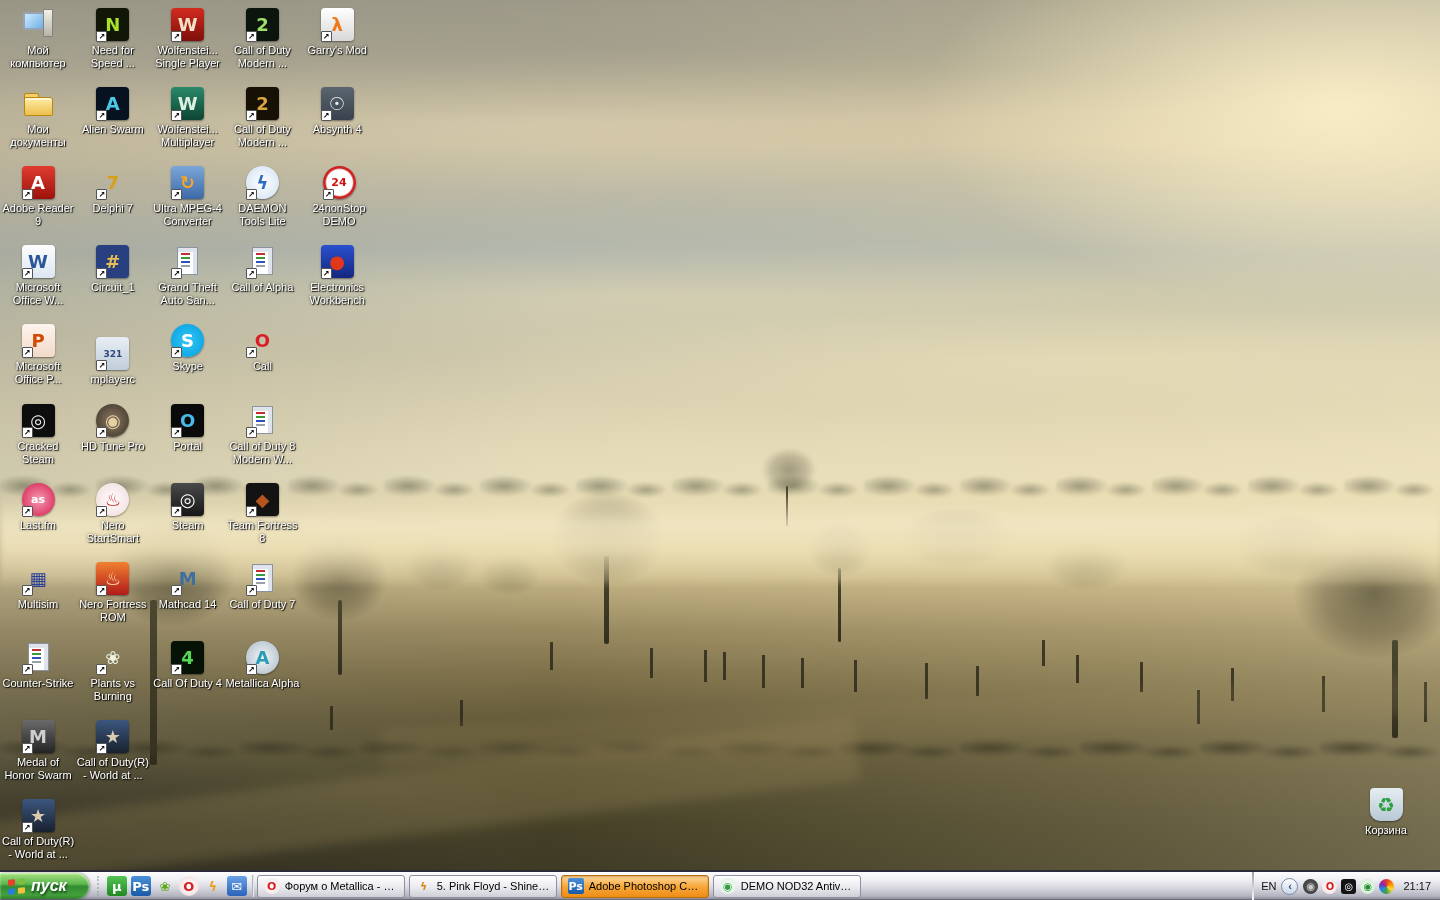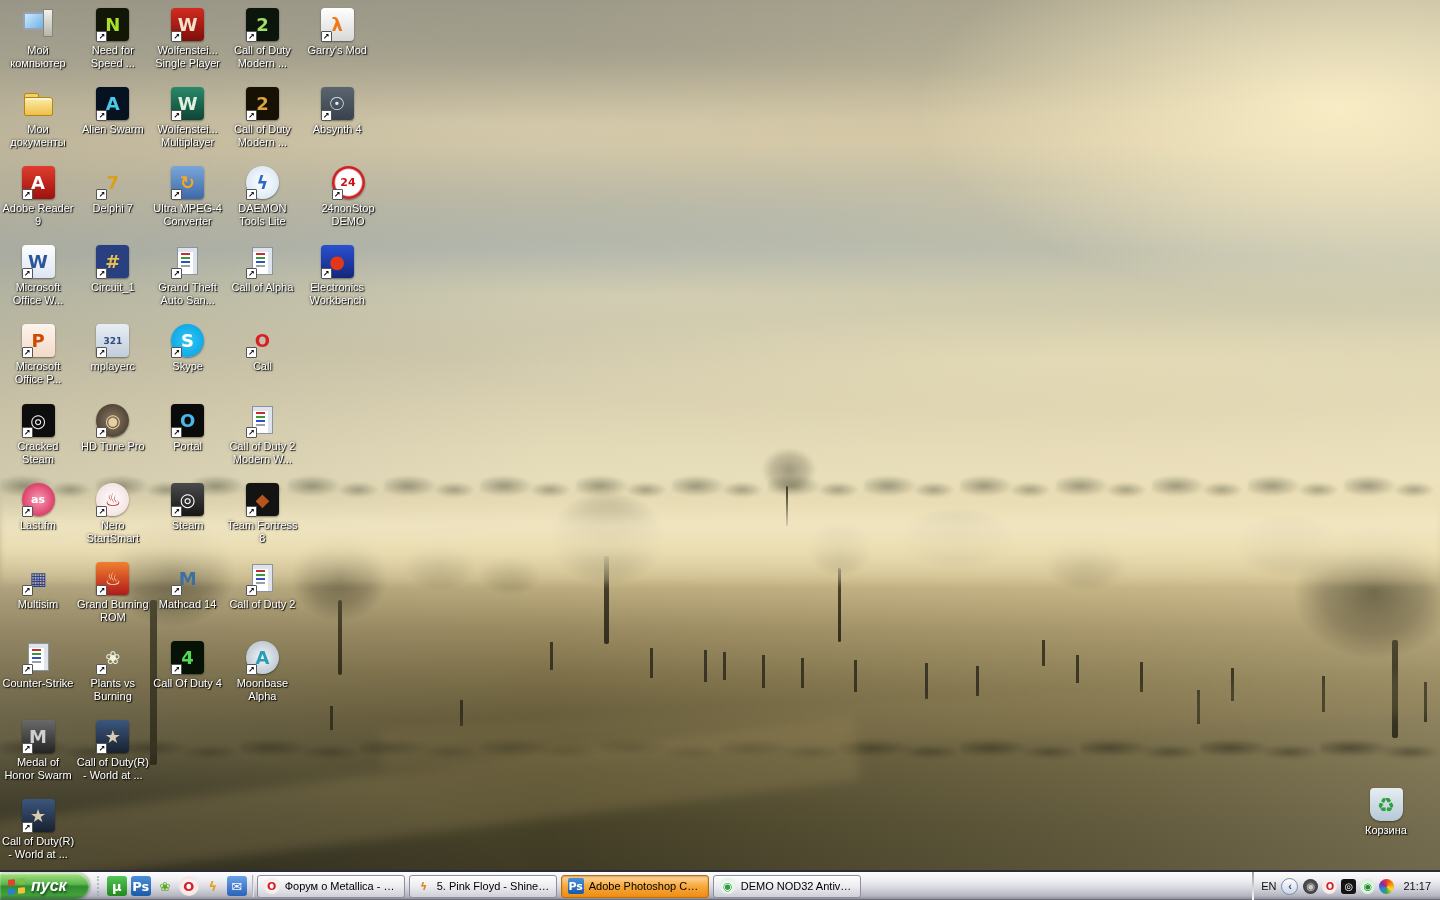--- a/index.html
+++ b/index.html
@@ -44,21 +44,21 @@
   
   #icons{position:absolute;inset:0;}
   .dicon{position:absolute;width:74px;text-align:center;cursor:default;}
   .tile{position:relative;width:33px;height:33px;margin:0 auto;border-radius:4px;
     display:flex;align-items:center;justify-content:center;font-weight:bold;font-size:18px;
     font-family:"DejaVu Sans",sans-serif;}
   .tile.circle{border-radius:50%;}
   .tile.flat{box-shadow:none;background:transparent!important;}
   .tile:not(.flat){box-shadow:0 1px 2px rgba(0,0,0,.45);}
   .glyph-sm{font-size:11px;letter-spacing:0;}
-  .glyph-xs{font-size:9px;}
+  .glyph-xs{font-size:9px;margin-top:13px;}
   .arrowbox{position:absolute;left:0;bottom:-1px;width:11px;height:11px;background:#fff;
     border:1px solid #555;border-radius:1px;font-size:8px;line-height:10px;color:#000;
     font-weight:bold;text-align:center;box-sizing:border-box;}
   .dlabel{margin-top:3px;font-size:11px;line-height:13px;color:#fff;
     text-shadow:1px 1px 1px rgba(0,0,0,.95),0 0 3px rgba(0,0,0,.7);word-wrap:break-word;}
   
   .tile.computer::before{content:"";position:absolute;left:1px;top:4px;width:18px;height:14px;
     background:linear-gradient(135deg,#cdeafd,#6fb1e8);border:2px solid #97a3b4;border-radius:2px;}
   .tile.computer::after{content:"";position:absolute;right:2px;top:1px;width:8px;height:26px;
     background:linear-gradient(#f2f2ea,#b5b5ab);border:1px solid #83837b;border-radius:1px;}
@@ -221,21 +221,21 @@
         <div class="dlabel">Delphi 7</div>
       </div>
       <div class="dicon" style="left: 150.6px; top: 166.2px;">
         <div class="tile" style="background: linear-gradient(rgb(123, 166, 216), rgb(61, 106, 168)); color: rgb(245, 166, 35);">↻<div class="arrowbox">↗</div></div>
         <div class="dlabel">Ultra MPEG-4 Converter</div>
       </div>
       <div class="dicon" style="left: 225.4px; top: 166.2px;">
         <div class="tile circle" style="background: radial-gradient(rgb(255, 255, 255), rgb(207, 224, 242)); color: rgb(43, 107, 196);">ϟ<div class="arrowbox">↗</div></div>
         <div class="dlabel">DAEMON Tools Lite</div>
       </div>
-      <div class="dicon" style="left: 311px; top: 166.2px;">
+      <div class="dicon" style="left: 302px; top: 166.2px;">
         <div class="tile circle glyph-sm" style="background: radial-gradient(circle, rgb(255, 255, 255) 55%, rgb(204, 34, 34) 62%); color: rgb(204, 17, 17);">24<div class="arrowbox">↗</div></div>
         <div class="dlabel">24nonStop DEMO</div>
       </div>
       <div class="dicon" style="left: 1px; top: 245.3px;">
         <div class="tile" style="background: linear-gradient(rgb(253, 253, 253), rgb(220, 230, 242)); color: rgb(43, 87, 154);">W<div class="arrowbox">↗</div></div>
         <div class="dlabel">Microsoft Office W...</div>
       </div>
       <div class="dicon" style="left: 75.8px; top: 245.3px;">
         <div class="tile" style="background: rgb(40, 64, 127); color: rgb(232, 192, 80);">#<div class="arrowbox">↗</div></div>
         <div class="dlabel">Circuit_1</div>
@@ -281,21 +281,21 @@
         <div class="dlabel">HD Tune Pro</div>
       </div>
       <div class="dicon" style="left: 150.6px; top: 403.5px;">
         <div class="tile" style="background: rgb(10, 10, 10); color: rgb(74, 184, 232);">O<div class="arrowbox">↗</div></div>
         <div class="dlabel">Portal</div>
       </div>
       <div class="dicon" style="left: 225.4px; top: 403.5px;">
         <div class="tile flat doc">
           <div class="arrowbox">↗</div>
         </div>
-        <div class="dlabel">Call of Duty 2 Modern W...</div>
+        <div class="dlabel">Call of Duty 8 Modern W...</div>
       </div>
       <div class="dicon" style="left: 1px; top: 482.6px;">
         <div class="tile circle glyph-sm" style="background: radial-gradient(rgb(244, 154, 178), rgb(213, 25, 76)); color: rgb(255, 255, 255);">as<div class="arrowbox">↗</div></div>
         <div class="dlabel">Last.fm</div>
       </div>
       <div class="dicon" style="left: 75.8px; top: 482.6px;">
         <div class="tile circle" style="background: radial-gradient(rgb(255, 255, 255), rgb(240, 216, 216)); color: rgb(196, 34, 34);">♨<div class="arrowbox">↗</div></div>
         <div class="dlabel">Nero StartSmart</div>
       </div>
       <div class="dicon" style="left: 150.6px; top: 482.6px;">
@@ -305,49 +305,49 @@
       <div class="dicon" style="left: 225.4px; top: 482.6px;">
         <div class="tile" style="background: rgb(19, 19, 19); color: rgb(181, 85, 29);">◆<div class="arrowbox">↗</div></div>
         <div class="dlabel">Team Fortress 8</div>
       </div>
       <div class="dicon" style="left: 1px; top: 561.7px;">
         <div class="tile flat" style="color: rgb(43, 63, 154);">▦<div class="arrowbox">↗</div></div>
         <div class="dlabel">Multisim</div>
       </div>
       <div class="dicon" style="left: 75.8px; top: 561.7px;">
         <div class="tile" style="background: linear-gradient(rgb(240, 128, 48), rgb(177, 26, 26)); color: rgb(255, 232, 192);">♨<div class="arrowbox">↗</div></div>
-        <div class="dlabel">Grand Burning ROM</div>
+        <div class="dlabel">Nero Fortress ROM</div>
       </div>
       <div class="dicon" style="left: 150.6px; top: 561.7px;">
         <div class="tile flat" style="color: rgb(62, 111, 158);">M<div class="arrowbox">↗</div></div>
         <div class="dlabel">Mathcad 14</div>
       </div>
       <div class="dicon" style="left: 225.4px; top: 561.7px;">
         <div class="tile flat doc">
           <div class="arrowbox">↗</div>
         </div>
-        <div class="dlabel">Call of Duty 2</div>
+        <div class="dlabel">Call of Duty 7</div>
       </div>
       <div class="dicon" style="left: 1px; top: 640.8px;">
         <div class="tile flat doc">
           <div class="arrowbox">↗</div>
         </div>
         <div class="dlabel">Counter-Strike</div>
       </div>
       <div class="dicon" style="left: 75.8px; top: 640.8px;">
         <div class="tile flat" style="color: rgb(238, 244, 224);">❀<div class="arrowbox">↗</div></div>
         <div class="dlabel">Plants vs Burning</div>
       </div>
       <div class="dicon" style="left: 150.6px; top: 640.8px;">
         <div class="tile" style="background: rgb(6, 18, 6); color: rgb(85, 216, 85);">4<div class="arrowbox">↗</div></div>
         <div class="dlabel">Call Of Duty 4</div>
       </div>
       <div class="dicon" style="left: 225.4px; top: 640.8px;">
         <div class="tile circle" style="background: radial-gradient(rgb(242, 246, 250), rgb(170, 184, 196)); color: rgb(42, 157, 181);">A<div class="arrowbox">↗</div></div>
-        <div class="dlabel">Moonbase Alpha</div>
+        <div class="dlabel">Metallica Alpha</div>
       </div>
       <div class="dicon" style="left: 1px; top: 719.9px;">
         <div class="tile" style="background: linear-gradient(rgb(106, 106, 106), rgb(36, 36, 36)); color: rgb(207, 207, 207);">M<div class="arrowbox">↗</div></div>
         <div class="dlabel">Medal of Honor Swarm</div>
       </div>
       <div class="dicon" style="left: 75.8px; top: 719.9px;">
         <div class="tile" style="background: linear-gradient(rgb(60, 86, 126), rgb(24, 34, 47)); color: rgb(216, 203, 176);">★<div class="arrowbox">↗</div></div>
         <div class="dlabel">Call of Duty(R) - World at ...</div>
       </div>
       <div class="dicon" style="left: 1px; top: 799px;">

